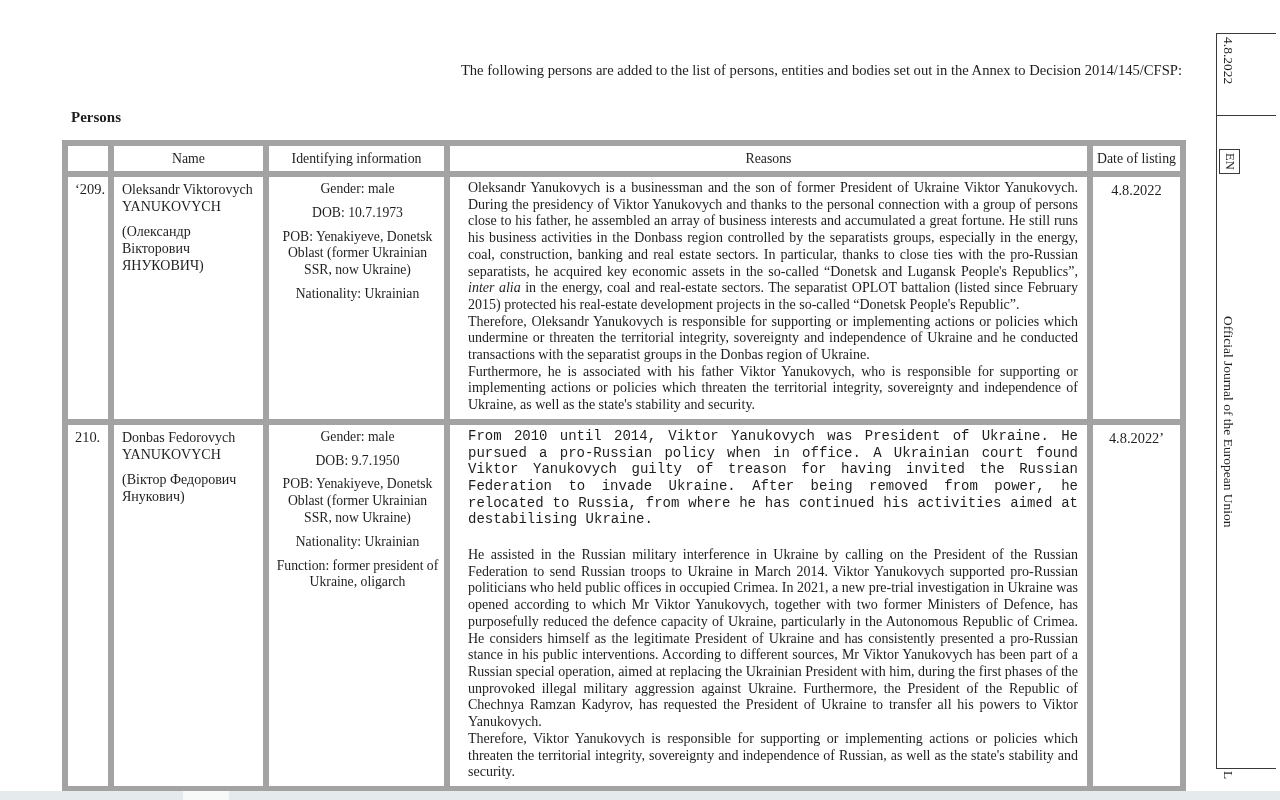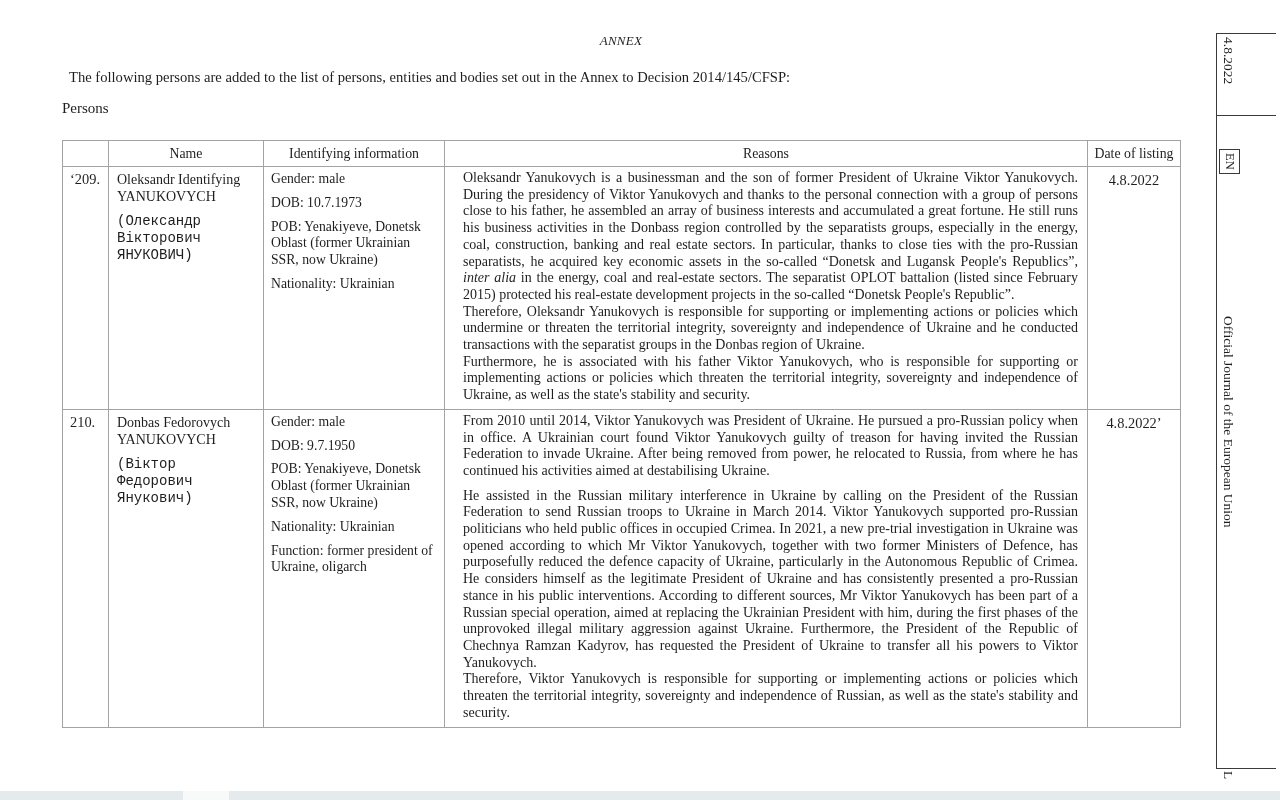--- a/index.html
+++ b/index.html
@@ -7,53 +7,53 @@
     width:1280px;height:800px;background:#ffffff;overflow:hidden;position:relative;
     font-family:"Liberation Serif", serif;color:#1e1e1e;
     -webkit-font-smoothing:antialiased;
   }
   .page{position:absolute;inset:0;}
   .annex-title{
     position:absolute;top:33px;left:62px;width:1118px;text-align:center;
     font-style:italic;font-size:13px;letter-spacing:.3px;
   }
   .intro{
-    position:absolute;top:62px;left:62px;width:1120px;margin:7px;
-    font-size:14.6px;line-height:17px;
+    position:absolute;top:62px;left:62px;width:1120px;margin:0;
+    font-size:14.6px;line-height:17px;text-align:right;
   }
   .persons-heading{
-    position:absolute;top:100px;left:62px;margin:0;
-    font-size:15px;font-weight:normal;
+    position:absolute;top:100px;left:62px;margin:9px;
+    font-size:15px;font-weight:bold;
   }
   table.persons{
     position:absolute;top:140px;left:62px;width:1118px;
     border-collapse:collapse;table-layout:fixed;
   }
   table.persons col.c-num{width:46px;}
   table.persons col.c-name{width:155px;}
   table.persons col.c-ident{width:181px;}
   table.persons col.c-reasons{width:643px;}
   table.persons col.c-date{width:93px;}
   table.persons th, table.persons td{
-    border:1px solid #a3a3a3;vertical-align:top;
+    border:6px solid #a3a3a3;vertical-align:top;
   }
   table.persons th{
     height:25px;vertical-align:middle;font-weight:normal;
     font-size:13.8px;text-align:center;padding:0 2px;
   }
   td.cell-num{font-size:14.4px;padding:4px 2px 0 7px;}
   td.cell-name{font-size:14px;line-height:17px;padding:4px 7px 0 8px;}
-  td.cell-name .name-cyrillic{margin-top:8px;font-family:Liberation Mono, monospace;}
-  td.cell-ident{font-size:13.7px;line-height:16.8px;padding:4px 5px 0 7px;}
+  td.cell-name .name-cyrillic{margin-top:8px;}
+  td.cell-ident{font-size:13.7px;line-height:16.8px;padding:4px 5px 0 7px;text-align:center;}
   td.cell-ident .ident-line{margin-bottom:7px;}
   td.cell-reasons{
     font-size:14px;line-height:16.7px;text-align:justify;
     padding:3px 9px 5px 18px;
   }
-  td.cell-reasons .para-gap{margin-bottom:8px;}
+  td.cell-reasons .para-gap{margin-bottom:19px;font-family:Liberation Mono, monospace;}
   td.cell-date{font-size:14.4px;text-align:center;padding:5px 2px 0 2px;}
 
   
   .side-vline{position:absolute;left:1216px;top:33px;width:1px;height:735px;background:#3a3a3a;}
   .side-tick{position:absolute;left:1216px;width:60px;height:1px;background:#3a3a3a;}
   .tick-top{top:33px;}
   .tick-mid{top:115px;}
   .tick-bottom{top:768px;}
   .vtext{
     position:absolute;writing-mode:vertical-rl;text-orientation:mixed;
@@ -71,21 +71,20 @@
   .bottom-bar{
     position:absolute;left:0;bottom:0;width:1280px;height:9px;background:#e5eaec;
   }
   .bottom-bar .bar-gap{position:absolute;left:183px;top:0;width:46px;height:9px;background:#f8fafa;}
 </style>
 </head>
 <body>
 
 <div class="page">
 
-  <div class="annex-title">ANNEX</div>
 
   <p class="intro">The following persons are added to the list of persons, entities and bodies set out in the Annex to Decision 2014/145/CFSP:</p>
 
   <h3 class="persons-heading">Persons</h3>
 
   <table class="persons">
     <colgroup>
       <col class="c-num">
         <col class="c-name">
         <col class="c-ident">
@@ -98,21 +97,21 @@
         <th>Name</th>
         <th>Identifying information</th>
         <th>Reasons</th>
         <th>Date of listing</th>
       </tr>
     </thead>
     <tbody>
       <tr>
         <td class="cell-num">‘209.</td>
         <td class="cell-name">
-          <div class="name-latin">Oleksandr Identifying YANUKOVYCH</div>
+          <div class="name-latin">Oleksandr Viktorovych YANUKOVYCH</div>
           <div class="name-cyrillic">(Олександр Вікторович ЯНУКОВИЧ)</div>
         </td>
         <td class="cell-ident">
           <div class="ident-line">Gender: male</div>
           <div class="ident-line">DOB: 10.7.1973</div>
           <div class="ident-line">POB: Yenakiyeve, Donetsk Oblast (former Ukrainian SSR, now Ukraine)</div>
           <div class="ident-line">Nationality: Ukrainian</div>
         </td>
         <td class="cell-reasons">
           <div><span>Oleksandr Yanukovych is a businessman and the son of former President of Ukraine Viktor Yanukovych. During the presidency of Viktor Yanukovych and thanks to the personal connection with a group of persons close to his father, he assembled an array of business interests and accumulated a great fortune. He still runs his business activities in the Donbass region controlled by the separatists groups, especially in the energy, coal, construction, banking and real estate sectors. In particular, thanks to close ties with the pro-Russian separatists, he acquired key economic assets in the so-called “Donetsk and Lugansk People's Republics”, </span><i>inter alia</i><span> in the energy, coal and real-estate sectors. The separatist OPLOT battalion (listed since February 2015) protected his real-estate development projects in the so-called “Donetsk People's Republic”.</span></div>

